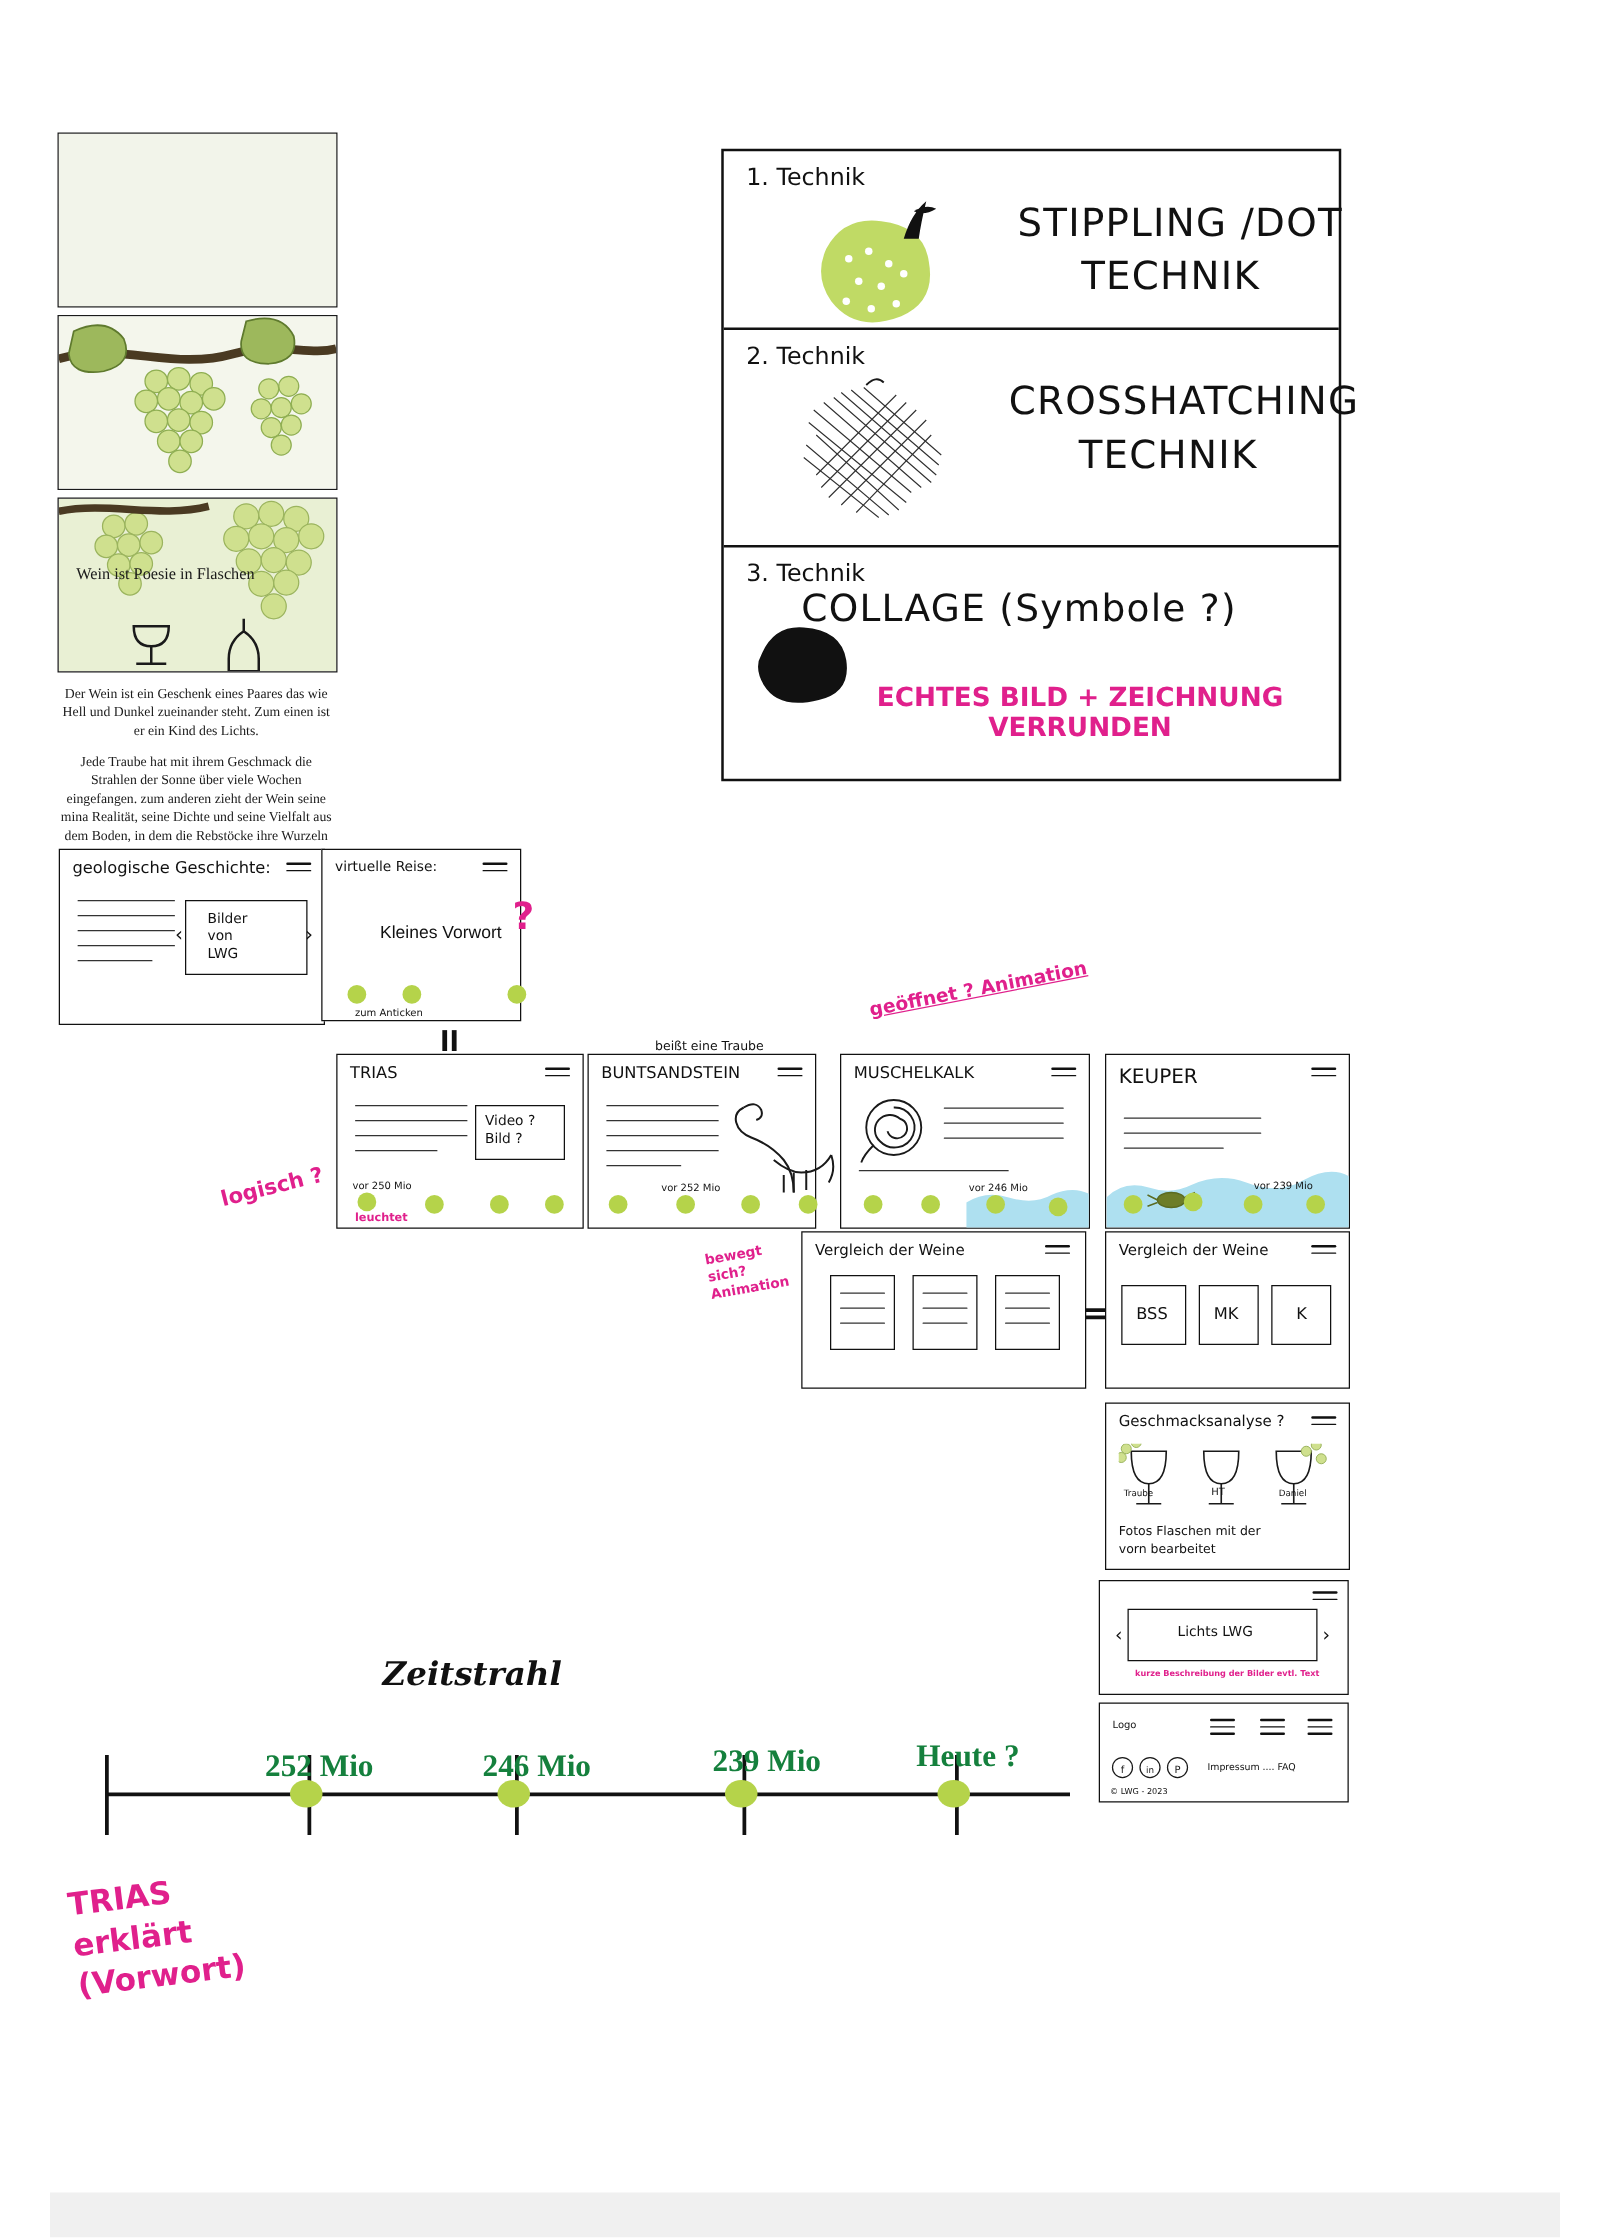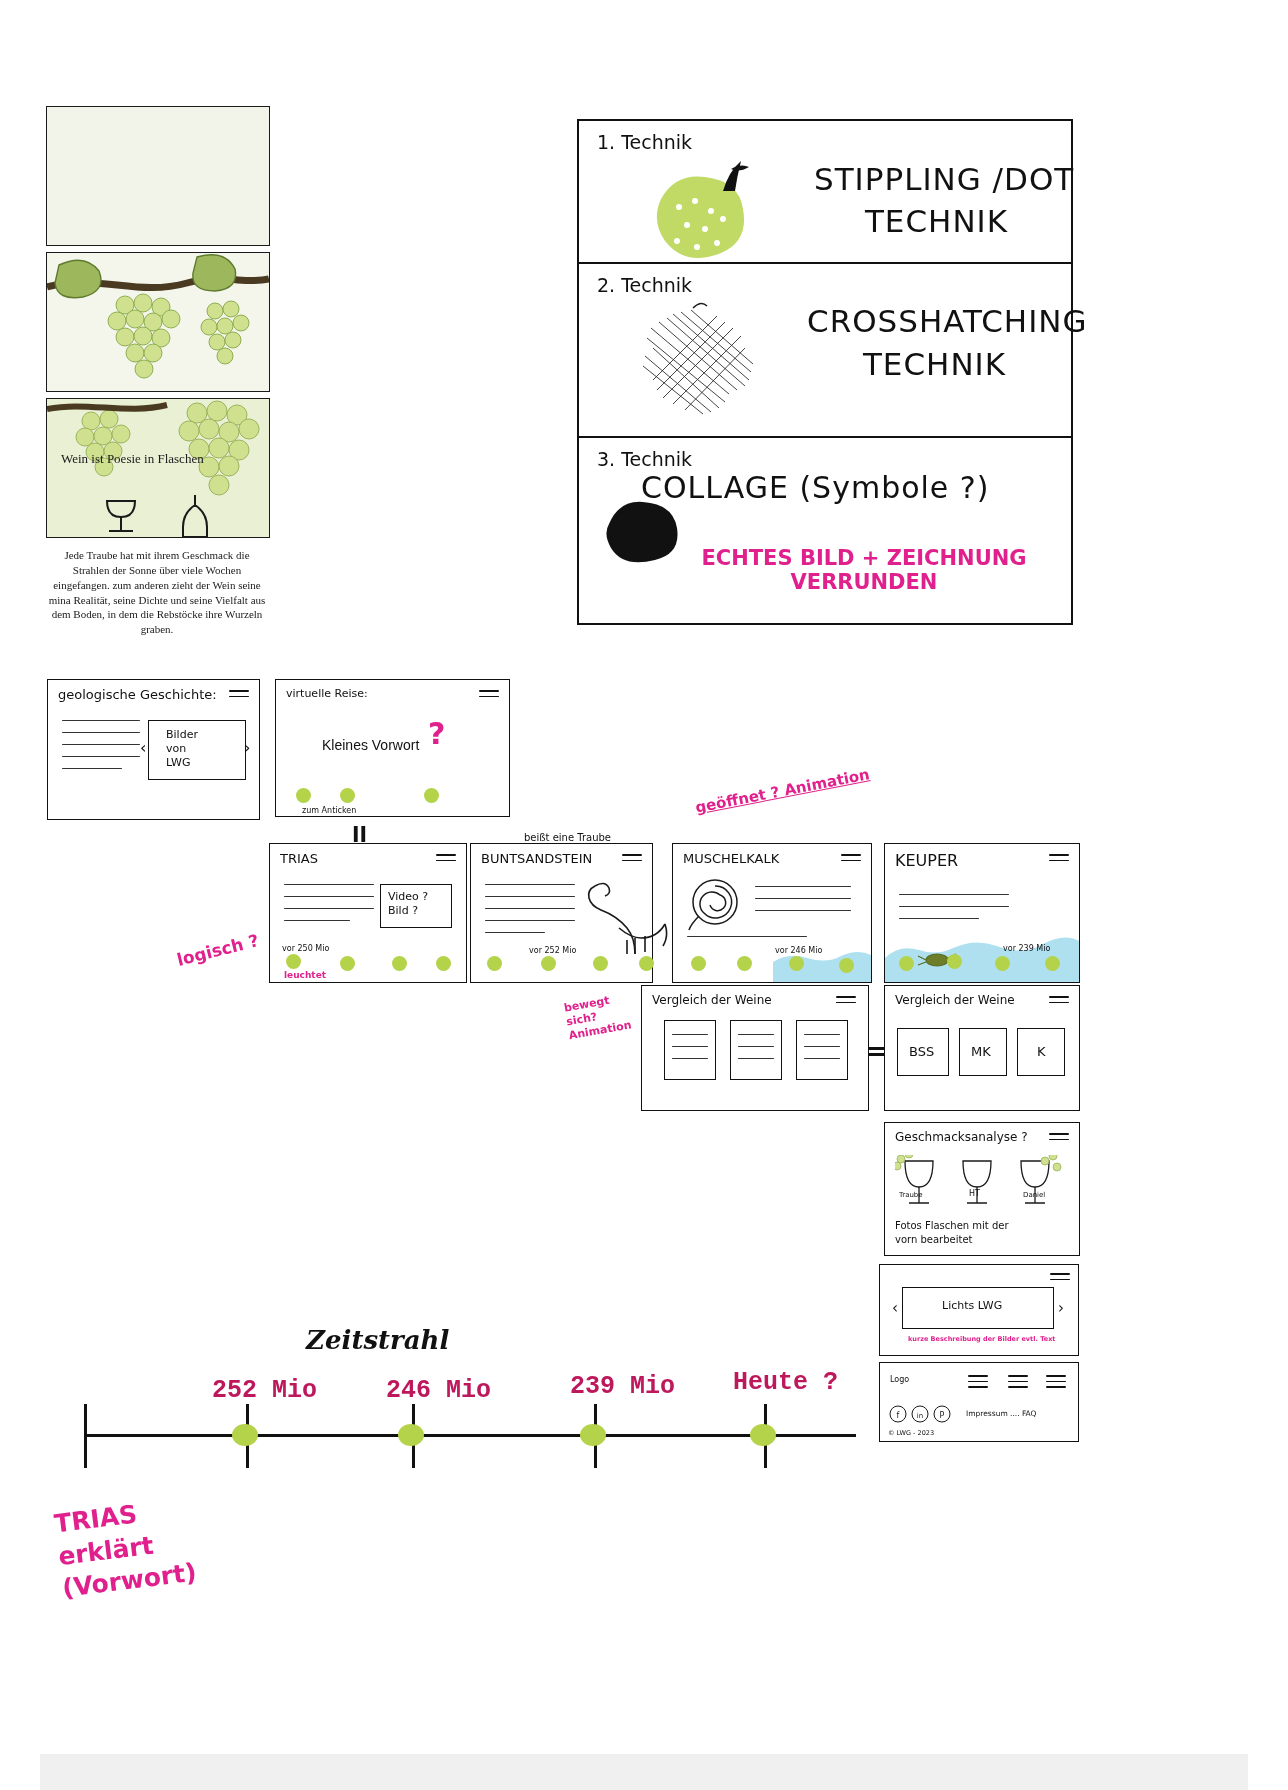--- a/index.html
+++ b/index.html
@@ -169,25 +169,26 @@
   }
   .tl-node {
     position: absolute;
     width: 26px;
     height: 22px;
     border-radius: 50%;
     background: #b5d34a;
   }
   .tl-num {
     position: absolute;
-    color: #be185d;
-    font-family: Liberation Mono, monospace;
+    color: #15803d;
+    font-family: Liberation Serif, serif;
     font-weight: bold;
     font-size: 25px;
     white-space: nowrap;
+    margin-top: 24px;
   }
   .tl-heading {
     position: absolute;
     color: #111;
     font-family: "DejaVu Serif", serif;
     font-style: italic;
     font-weight: bold;
     font-size: 26px;
   }
   .pink-note {
@@ -294,20 +295,21 @@
       <g stroke="#1a1a1a" stroke-width="2" fill="none">
         <path d="M60,102 q0,16 14,16 q14,0 14,-16 z"></path>
         <path d="M74,118 L74,132 M62,132 L86,132"></path>
         <path d="M148,96 L148,106 q-12,8 -12,22 l0,10 l24,0 l0,-10 q0,-14 -12,-22 z"></path>
       </g>
     </svg>
     <div style="position:absolute; left:14px; top:52px; font-family:'Liberation Serif', serif; font-size:13px; color:#1a1a1a;">Wein ist Poesie in Flaschen</div>
   </div>
 
   <div class="caption-block" style="left:46px; top:548px; width:222px;">
+    <p>Der Wein ist ein Geschenk eines Paares das wie Hell und Dunkel zueinander steht. Zum einen ist er ein Kind des Lichts.</p>
     <p>Jede Traube hat mit ihrem Geschmack die Strahlen der Sonne über viele Wochen eingefangen. zum anderen zieht der Wein seine mina Realität, seine Dichte und seine Vielfalt aus dem Boden, in dem die Rebstöcke ihre Wurzeln graben.</p>
   </div>
 
   <div class="tech-panel" style="left:577px; top:119px; width:492px; height:502px;">
 
     <div class="tech-row" style="height:143px;">
       <div class="tech-num">1. Technik</div>
       <svg class="abs" style="left:60px; top:36px;" width="130" height="120" viewBox="0 0 130 120">
         <g fill="#b5d34a">
           <path d="M22,42 q14,-26 44,-22 q34,4 38,32 q6,32 -22,44 q-36,14 -56,-12 q-14,-20 -4,-42z" opacity="0.85"></path>
@@ -367,21 +369,21 @@
     <div class="line" style="left:14px; top:76px; width:78px;"></div>
     <div class="line" style="left:14px; top:88px; width:60px;"></div>
     <div class="minibox" style="left:100px; top:40px; width:98px; height:60px;"></div>
     <div class="lbl" style="left:92px; top:58px; font-size:16px;">‹</div>
     <div class="lbl" style="left:196px; top:58px; font-size:16px;">›</div>
     <div class="lbl" style="left:118px; top:48px; white-space:pre; line-height:1.25; font-size:11px;">Bilder
 von
 LWG</div>
   </div>
 
-  <div class="wf" style="left:275px; top:679px; width:235px; height:138px;">
+  <div class="wf" style="left:257px; top:679px; width:160px; height:138px;">
     <div class="wf-title" style="font-size:11px;">virtuelle Reise:</div>
     <div class="burger" style="right:10px; top:10px;">
       <i></i>
         <i></i>
     </div>
     <div class="lbl" style="left:46px; top:57px; font-size:14px; font-family:'Liberation Sans',sans-serif;">Kleines Vorwort</div>
     <div class="pink-note" style="left:152px; top:36px; font-size:30px;">?</div>
     <div class="dot" style="left:20px; top:108px;"></div>
     <div class="dot" style="left:64px; top:108px;"></div>
     <div class="dot" style="left:148px; top:108px;"></div>

